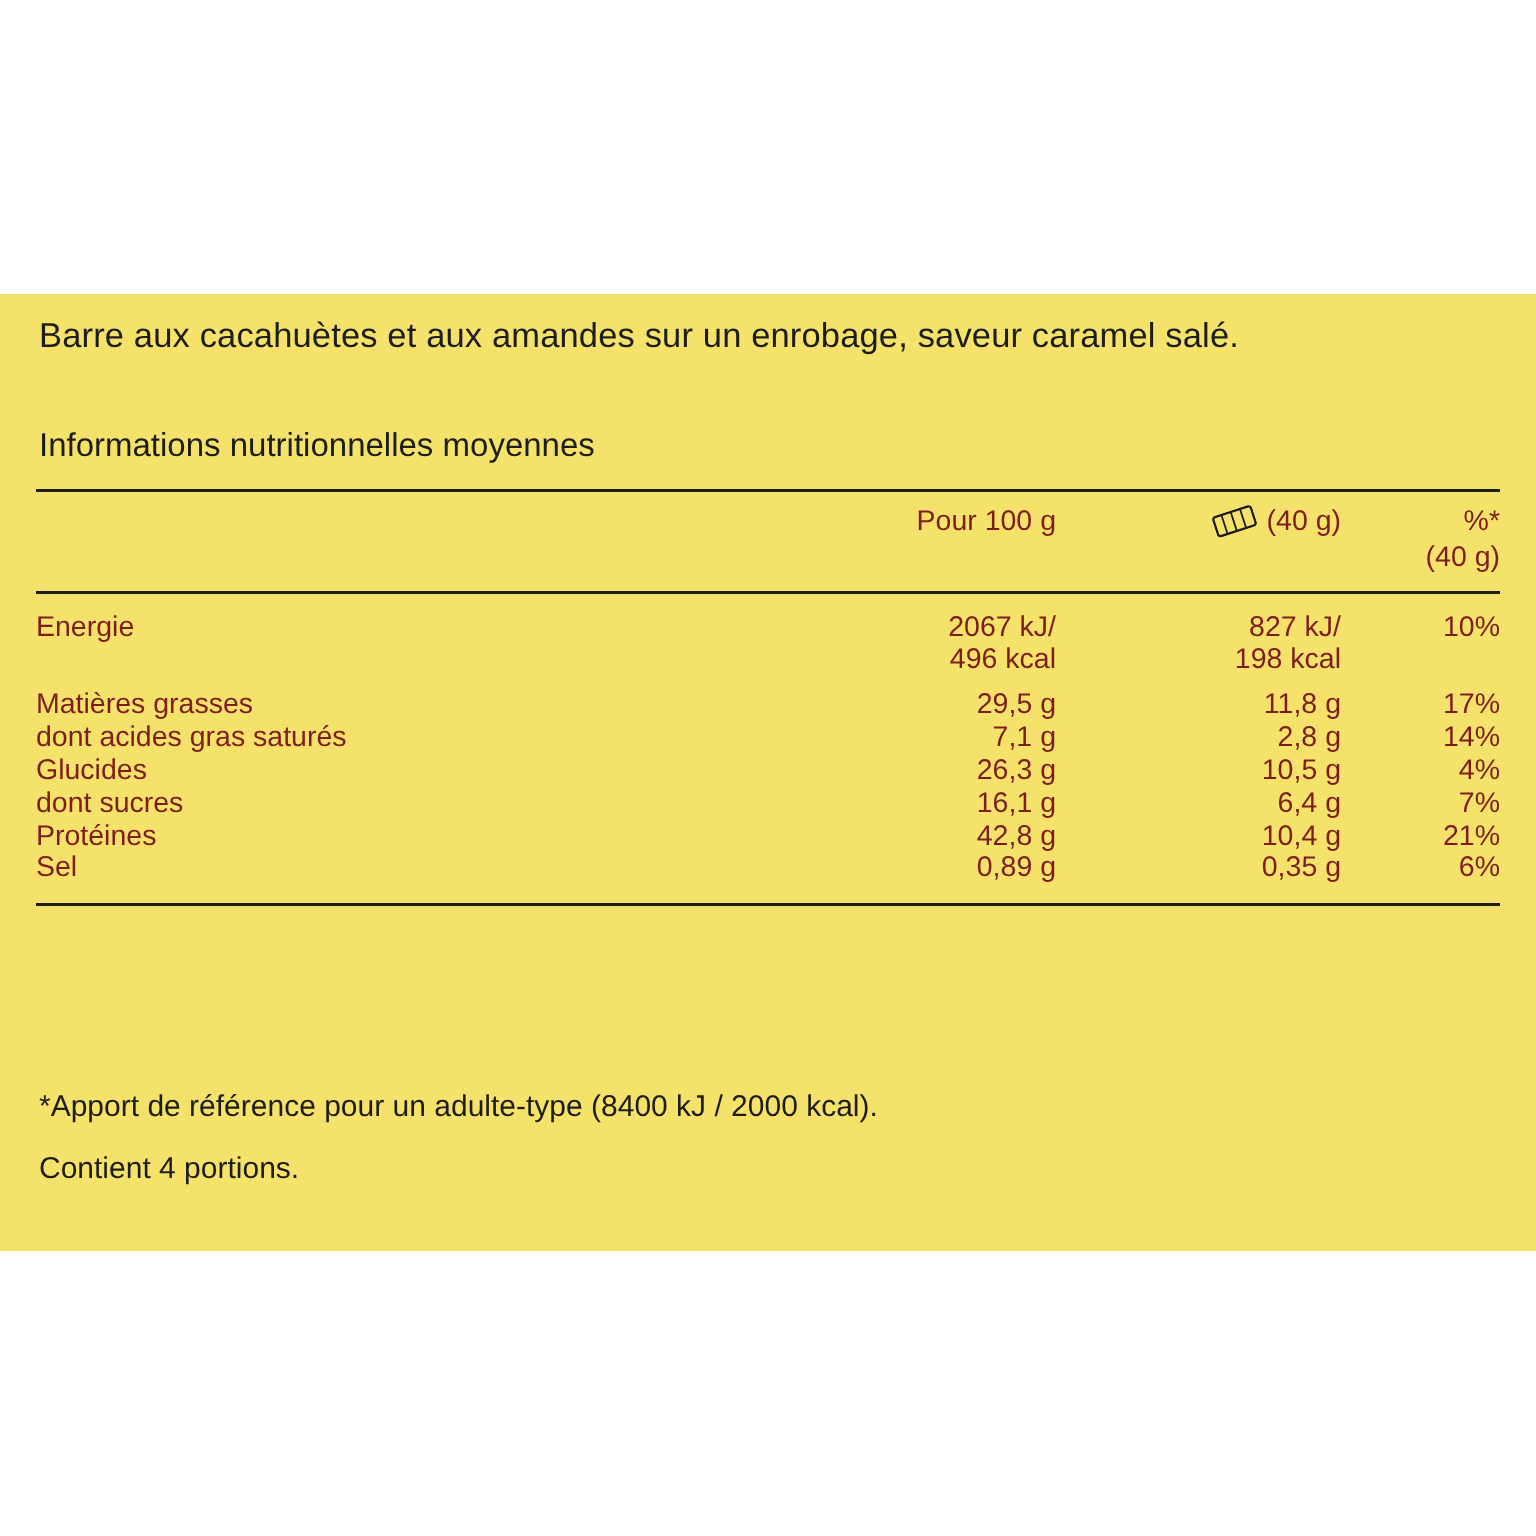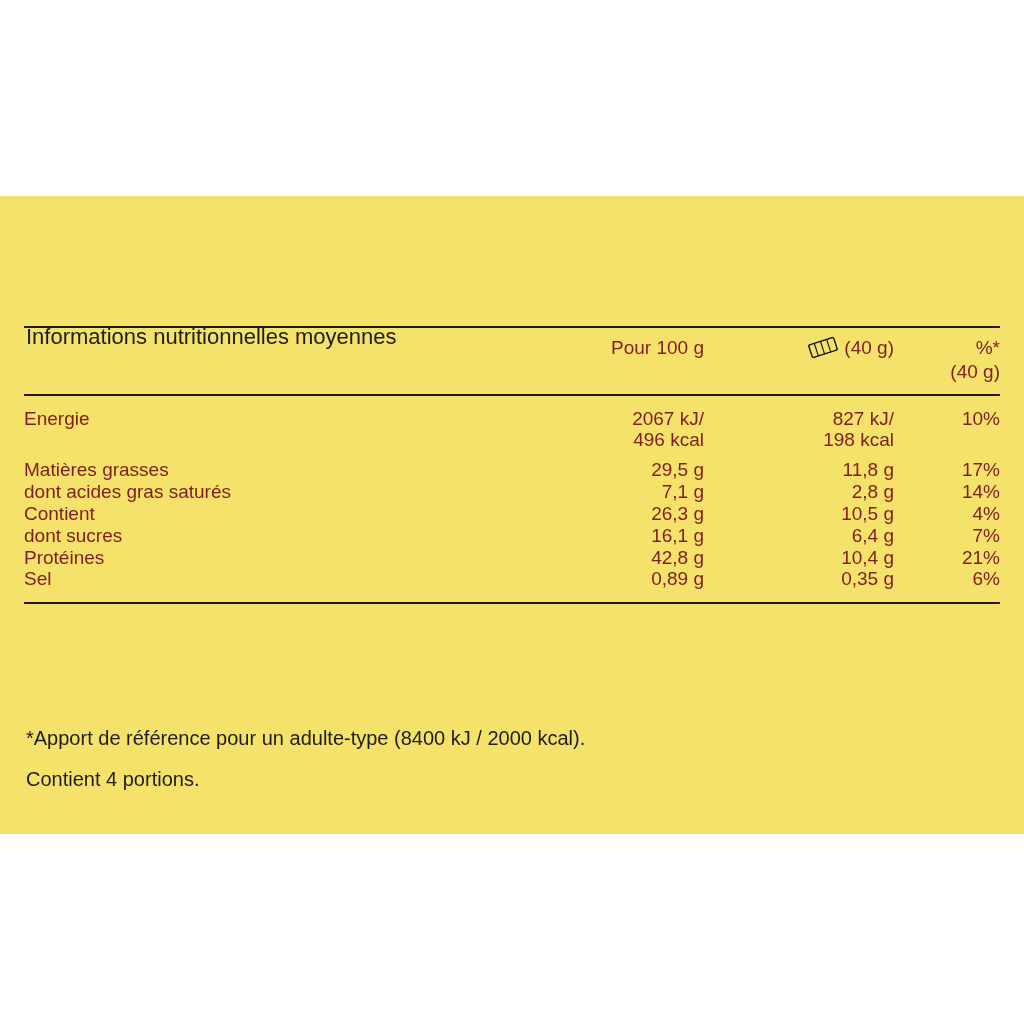--- a/index.html
+++ b/index.html
@@ -36,21 +36,20 @@
     letter-spacing: 0.1px;
     white-space: nowrap;
   }
   .section-title {
     position: absolute;
     left: 26px;
     top: 88px;
     font-size: 22px;
     color: #1d1d1b;
     white-space: nowrap;
-    margin-top: 40px;
   }
   table.nutri {
     position: absolute;
     left: 24px;
     top: 130px;
     width: 976px;
     border-collapse: collapse;
     color: #7f1d1d;
     font-size: 19px;
   }
@@ -114,20 +113,21 @@
     color: #1d1d1b;
   }
   .footnotes div { margin-bottom: 18px; white-space: nowrap; }
 </style>
 </head>
 <body>
 
 <div id="page">
   <div id="panel">
 
+    <div class="product-desc">Barre aux cacahuètes et aux amandes sur un enrobage, saveur caramel salé.</div>
 
     <div class="section-title">Informations nutritionnelles moyennes</div>
 
     <table class="nutri">
       <thead>
         <tr class="head-row rule-top">
           <td class="col-name"></td>
           <td class="col-100">Pour 100 g</td>
           <td class="col-serv">
             <span class="serv-head">
@@ -167,21 +167,21 @@
           <td class="col-serv">11,8 g</td>
           <td class="col-pct">17%</td>
         </tr>
         <tr>
           <td class="col-name"> dont acides gras saturés</td>
           <td class="col-100">7,1 g</td>
           <td class="col-serv">2,8 g</td>
           <td class="col-pct">14%</td>
         </tr>
         <tr>
-          <td class="col-name">Contient</td>
+          <td class="col-name">Glucides</td>
           <td class="col-100">26,3 g</td>
           <td class="col-serv">10,5 g</td>
           <td class="col-pct">4%</td>
         </tr>
         <tr>
           <td class="col-name"> dont sucres</td>
           <td class="col-100">16,1 g</td>
           <td class="col-serv">6,4 g</td>
           <td class="col-pct">7%</td>
         </tr>

